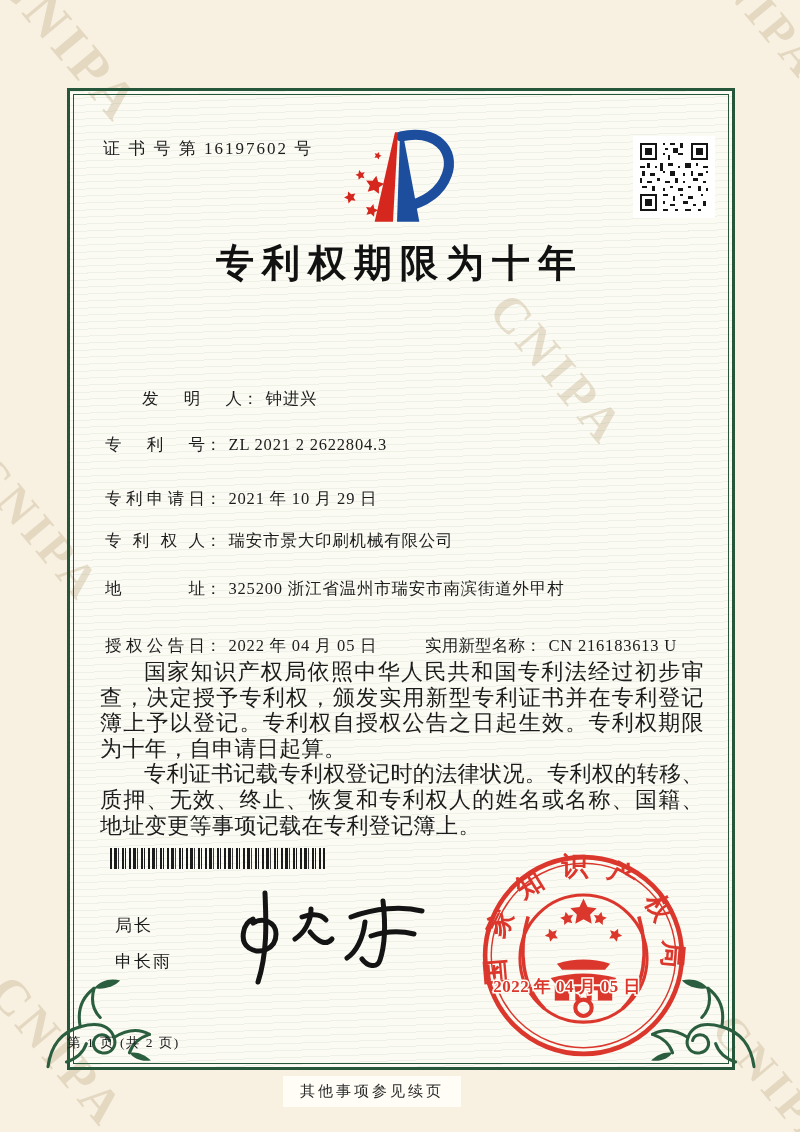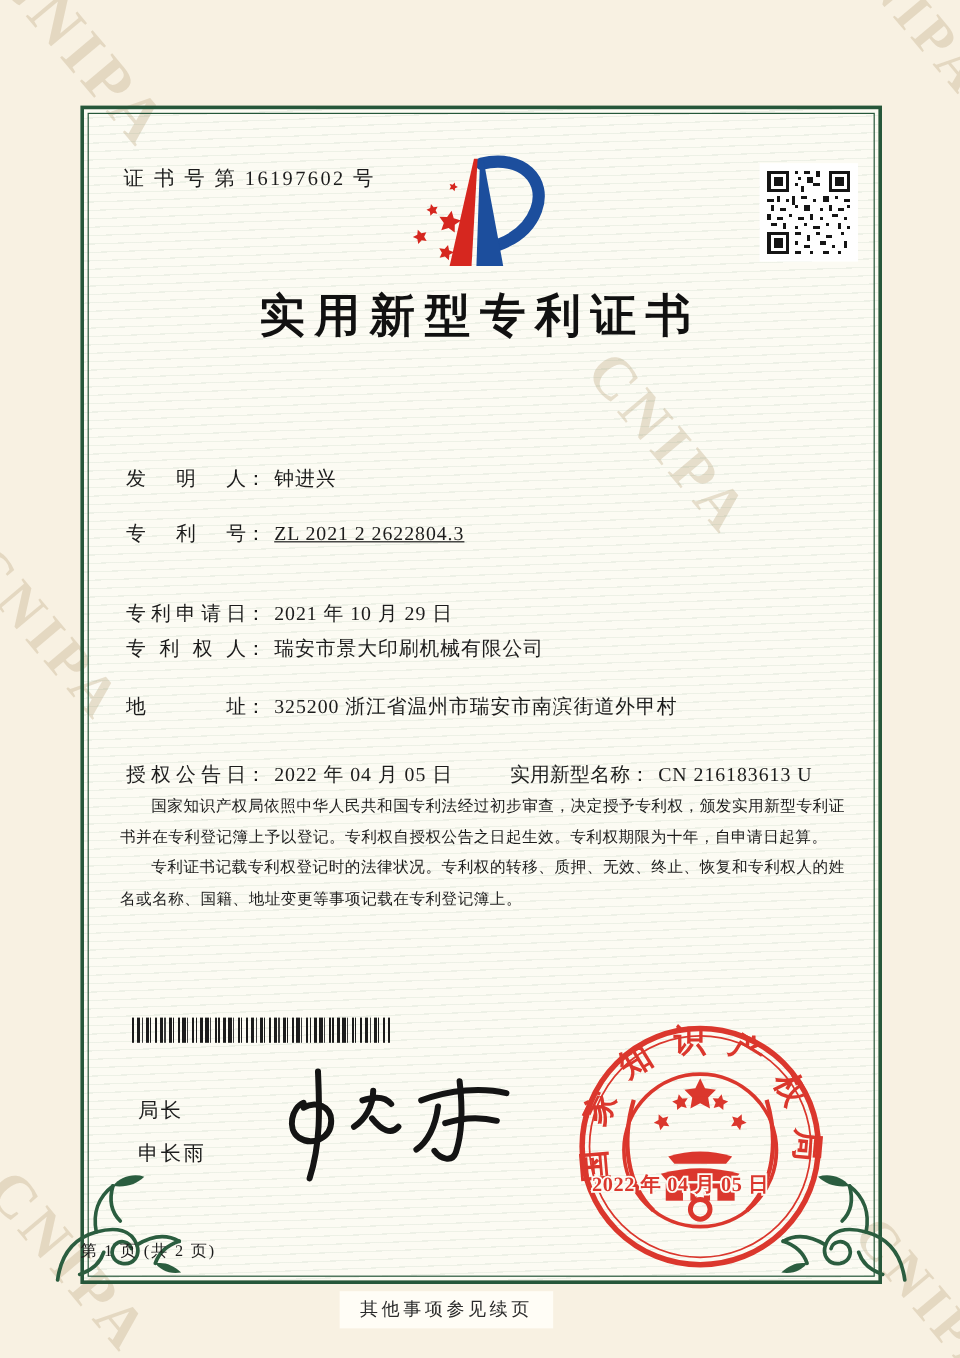--- a/index.html
+++ b/index.html
@@ -49,33 +49,33 @@
   }
   .logo { position:absolute; left:330px; top:124px; width:132px; height:102px; }
   .qr   { position:absolute; left:633px; top:136px; width:82px; height:82px; background:#fff; padding:4px; }
   .qr svg { width:100%; height:100%; display:block; }
   .title {
     position:absolute; left:0; top:238px; width:100%;
     text-align:center; font-size:38px; font-weight:bold;
     letter-spacing:8px; color:#111;
   }
   .field-row { position:absolute; left:105px; font-size:16.5px; white-space:nowrap; }
-  .f1 { top:338px; } .f2 { top:388px; } .f3 { top:434px;text-decoration:underline; }
-  .f4 { top:501px; } .f5 { top:530px; } .f6 { top:578px; }
+  .f1 { top:338px; } .f2 { top:388px;margin-left:37px; } .f3 { top:434px; }
+  .f4 { top:488px; } .f5 { top:530px; } .f6 { top:578px; }
   .grant-row { position:absolute; top:635px; left:105px; width:600px; font-size:16.5px; white-space:nowrap; }
   .grant-col2 { position:absolute; left:320px; top:0; }
   .field-label {
     display:inline-block; width:100px;
     text-align:justify; text-align-last:justify;
   }
   .field-colon { display:inline-block; }
   .field-value { margin-left:7px; letter-spacing:0.8px; }
   .paragraphs {
     position:absolute; left:100px; top:659px; width:604px;
-    font-size:13px; line-height:25.6px; text-align:justify;
+    font-size:22px; line-height:25.6px; text-align:justify;
   }
   .paragraphs p { text-indent:2em; letter-spacing:0.4px; }
   .barcode {
     position:absolute; left:110px; top:848px; width:215px; height:21px;
     background: repeating-linear-gradient(90deg,
       #1b1b1b 0 2px, transparent 2px 4px, #1b1b1b 4px 7px, transparent 7px 8px,
       #3a3a3a 8px 9px, transparent 9px 12px, #1b1b1b 12px 14px, transparent 14px 15px,
       #1b1b1b 15px 16px, transparent 16px 19px);
   }
   .director {
@@ -180,21 +180,21 @@
                    M2,12h1v2h-1z M5,13h2v1h-2z M10,12h1v1h-1z M13,12h2v2h-2z M18,13h1v1h-1z M21,12h1v2h-1z M24,13h2v1h-2z M27,12h1v1h-1z
                    M1,15h1v2h-1z M4,16h2v1h-2z M8,15h1v1h-1z M11,16h2v1h-2z M15,15h1v2h-1z M18,16h1v1h-1z M22,15h2v1h-2z M26,16h1v1h-1z
                    M2,18h2v1h-2z M6,18h1v2h-1z M10,19h1v1h-1z M13,18h1v1h-1z M16,19h2v1h-2z M20,18h1v1h-1z M24,18h1v2h-1z M27,19h1v1h-1z
                    M10,21h2v1h-2z M14,22h1v2h-1z M17,21h1v1h-1z M20,22h2v1h-2z M25,21h1v1h-1z
                    M10,24h1v1h-1z M13,25h2v1h-2z M18,24h2v1h-2z M22,25h1v1h-1z M26,24h1v2h-1z
                    M10,27h2v1h-2z M15,27h1v1h-1z M19,27h2v1h-2z M24,27h1v1h-1z"></path>
         </g>
       </svg>
     </div>
 
-    <div class="title">实用新型专利证书</div>
+    <div class="title">专利权期限为十年</div>
 
     <div class="field-row f2">
       <span class="field-label">发明人</span><span class="field-colon">：</span><span class="field-value">钟进兴</span>
     </div>
     <div class="field-row f3">
       <span class="field-label">专利号</span><span class="field-colon">：</span><span class="field-value">ZL 2021 2 2622804.3</span>
     </div>
     <div class="field-row f4">
       <span class="field-label">专利申请日</span><span class="field-colon">：</span><span class="field-value">2021 年 10 月 29 日</span>
     </div>

